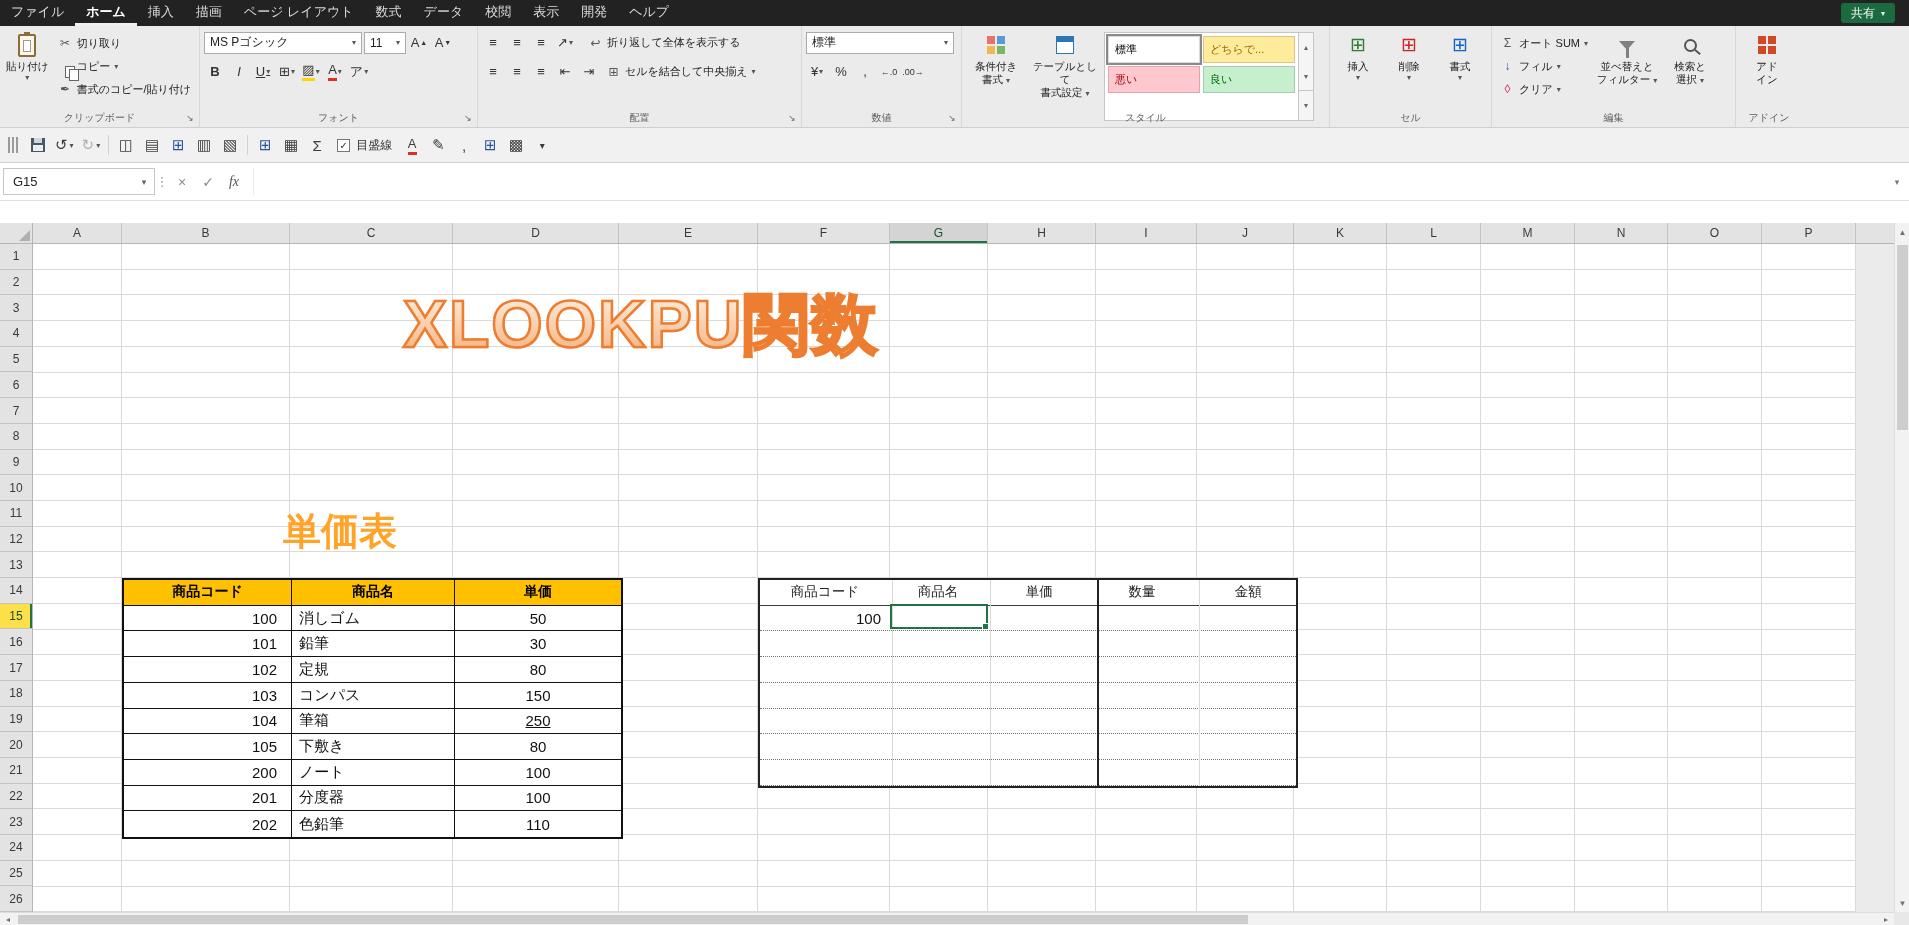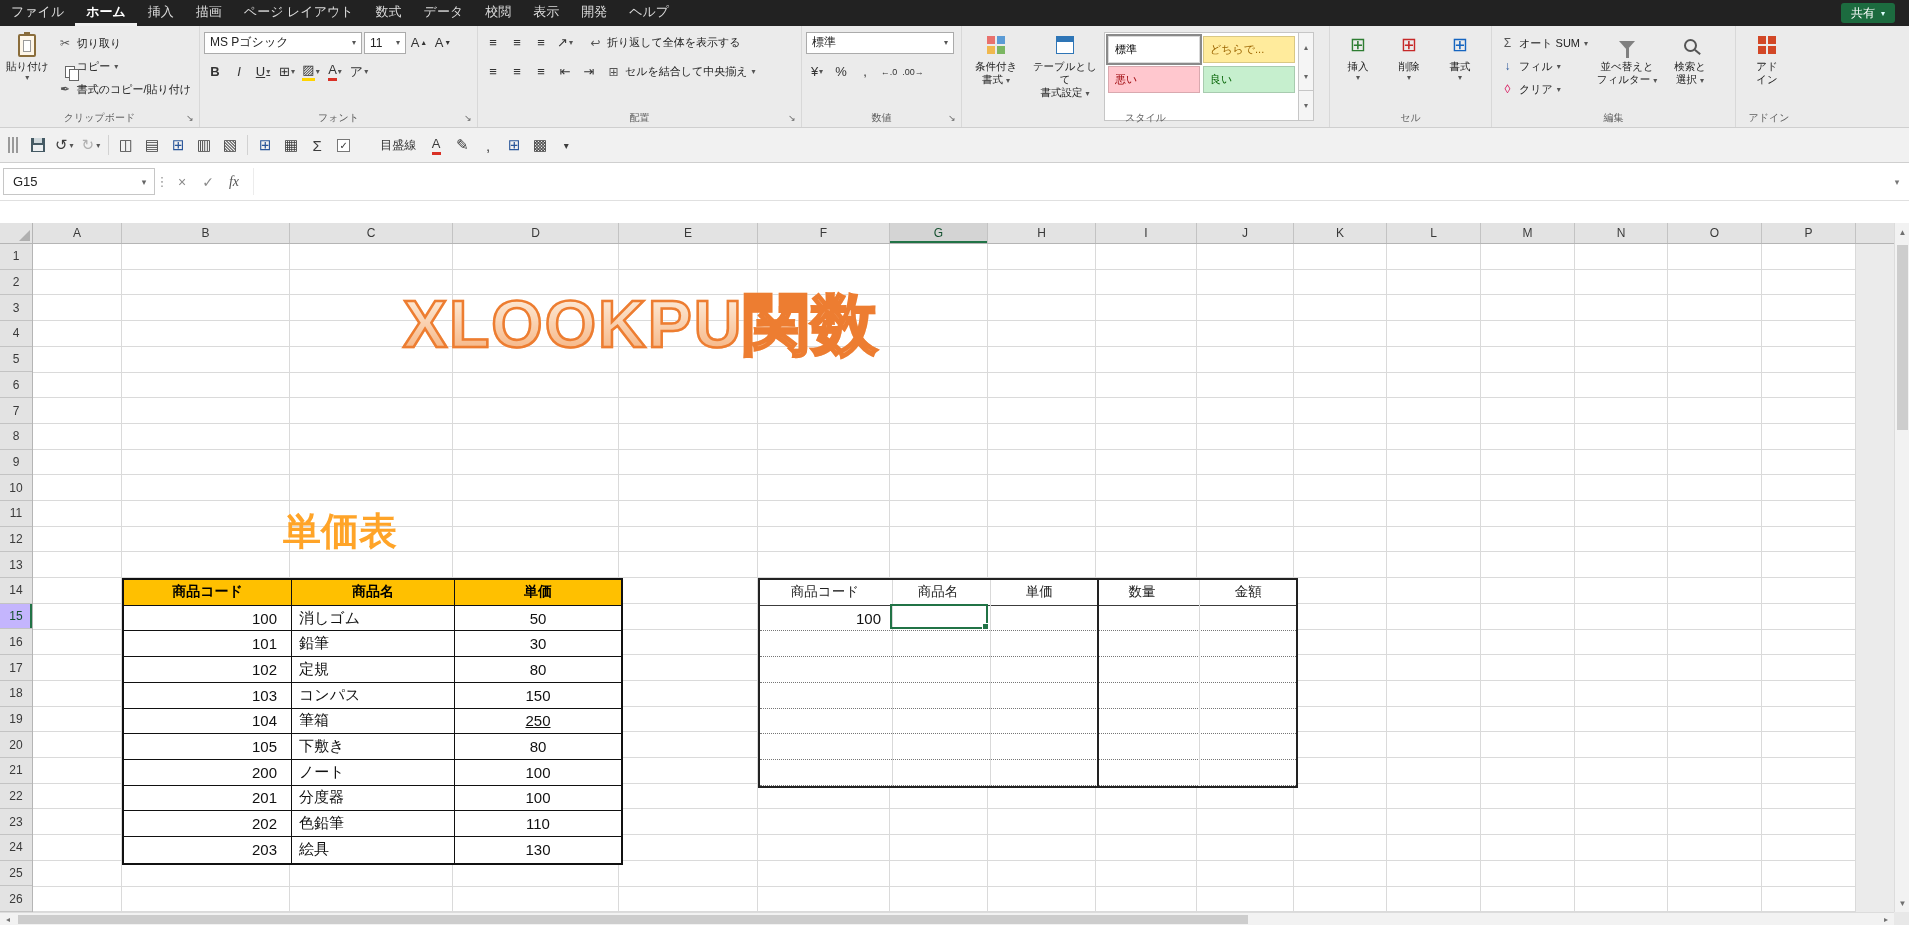--- a/index.html
+++ b/index.html
@@ -66,21 +66,21 @@
   .qbtn { min-width:24px; height:26px; display:flex; align-items:center; justify-content:center; gap:2px; font-size:14px; color:#3c3c3c; padding:0 3px; }
   .qbtn .qg { font-size:15px; }
   .qbtn.blue .qg { color:#2b579a; }
   .qbtn.disabled { color:#b0b0b0; }
   .qbtn.disabled .qg { color:#b0b0b0; }
   .qsep { width:1px; height:20px; background:#d2d2d2; margin:0 3px; }
   .floppy { width:14px; height:14px; background:#455a64; position:relative; }
   .floppy::before { content:''; position:absolute; left:3px; top:0; width:8px; height:5px; background:#cfd8dc; }
   .floppy::after { content:''; position:absolute; left:2px; bottom:1px; width:10px; height:6px; background:#eceff1; }
   .cb { width:13px; height:13px; border:1px solid #777; background:#fff; font-size:10px; line-height:12px; text-align:center; color:#333; margin-right:4px; }
-  .qlabel { font-size:12px; color:#333;margin-left:24px; }
+  .qlabel { font-size:12px; color:#333; }
 
   
   .fbar { position:absolute; left:0; top:163px; width:1909px; height:38px; background:#fff;
     border-bottom:1px solid #e0e0e0; display:flex; align-items:stretch; }
   .namebox { width:152px; margin:5px 0 5px 3px; border:1px solid #c6c6c6; display:flex; align-items:center; background:#fff; }
   .namebox .val { flex:1; padding-left:9px; font-size:13px; color:#222; }
   .nbcaret { width:20px; text-align:center; font-size:9px; color:#666; }
   .fdots { width:14px; display:flex; align-items:center; justify-content:center; color:#999; font-size:13px; }
   .fbtn { width:26px; display:flex; align-items:center; justify-content:center; color:#8a8a8a; font-size:14px; }
   .fx { font-style:italic; font-family:"Liberation Serif","DejaVu Serif",serif; color:#555; }
@@ -94,21 +94,21 @@
     border-right:1px solid #b5b5b5; border-bottom:1px solid #b5b5b5; }
   .corner::after { content:''; position:absolute; right:2px; bottom:2px;
     border-left:11px solid transparent; border-bottom:11px solid #b0b0b0; }
   #col-headers { position:absolute; left:33px; top:223px; width:1861px; height:21px; background:#e3e3e3; border-bottom:1px solid #b5b5b5; }
   .colh { position:absolute; top:0; height:20px; display:flex; align-items:center; justify-content:center;
     font-size:12px; color:#3a3a3a; border-right:1px solid #c3c3c3; }
   .colh.sel { background:#d4d4d4; box-shadow:inset 0 -2px 0 #217346; color:#14502f; }
   #row-headers { position:absolute; left:0; top:244px; width:33px; height:668px; background:#e3e3e3; border-right:1px solid #b5b5b5; overflow:hidden; }
   .rowh { position:absolute; left:0; width:32px; display:flex; align-items:center; justify-content:center;
     font-size:12px; color:#3a3a3a; border-bottom:1px solid #c3c3c3; }
-  .rowh.sel { background:#c4b5fd; box-shadow:inset -2px 0 0 #217346; color:#14502f; }
+  .rowh.sel { background:#fde047; box-shadow:inset -2px 0 0 #217346; color:#14502f; }
   #grid { position:absolute; left:33px; top:244px; width:1823px; height:668px; background:#fff; overflow:hidden; }
   .vl { position:absolute; top:0; bottom:0; width:1px; background:#dadada; }
   .hl { position:absolute; left:0; right:0; height:1px; background:#dadada; }
   .voidzone { position:absolute; left:1856px; top:244px; width:38px; height:668px; background:#ebebeb; }
 
   .wordart { position:absolute; left:358px; top:36px; z-index:4; white-space:nowrap;
     font-size:66px; font-weight:800; letter-spacing:2px; color:#f9c89d;
     background:linear-gradient(180deg,#fdeedd 15%,#f5ad77 90%);
     -webkit-background-clip:text; background-clip:text;margin-left:12px; -webkit-text-fill-color:transparent;
     -webkit-text-stroke:2.5px #ed7d31; }
@@ -634,25 +634,20 @@
         <div class="trow" style="height: 25.7px;">
           <div class="dc num" style="width: 168px;">201</div>
           <div class="dc txt" style="width: 163px;">分度器</div>
           <div class="dc ctr" style="width: 166px;">100</div>
         </div>
         <div class="trow" style="height: 25.7px;">
           <div class="dc num" style="width: 168px;">202</div>
           <div class="dc txt" style="width: 163px;">色鉛筆</div>
           <div class="dc ctr" style="width: 166px;">110</div>
         </div>
-        <div class="trow" style="height: 25.7px;">
-          <div class="dc num" style="width: 168px;">203</div>
-          <div class="dc txt" style="width: 163px;">絵具</div>
-          <div class="dc ctr" style="width: 166px;">130</div>
-        </div>
       </div>
       <div class="t2" style="left: 725px; top: 334.1px; width: 540px;">
         <div class="trow hrow" style="height: 25.7px;">
           <div class="hcell" style="width: 132px;">商品コード</div>
           <div class="hcell" style="width: 98px;">商品名</div>
           <div class="hcell" style="width: 108px;">単価</div>
           <div class="hcell" style="width: 101px;">数量</div>
           <div class="hcell" style="width: 97px; margin-left: 9px;">金額</div>
         </div>
         <div class="trow drow" style="height: 25.7px;">

